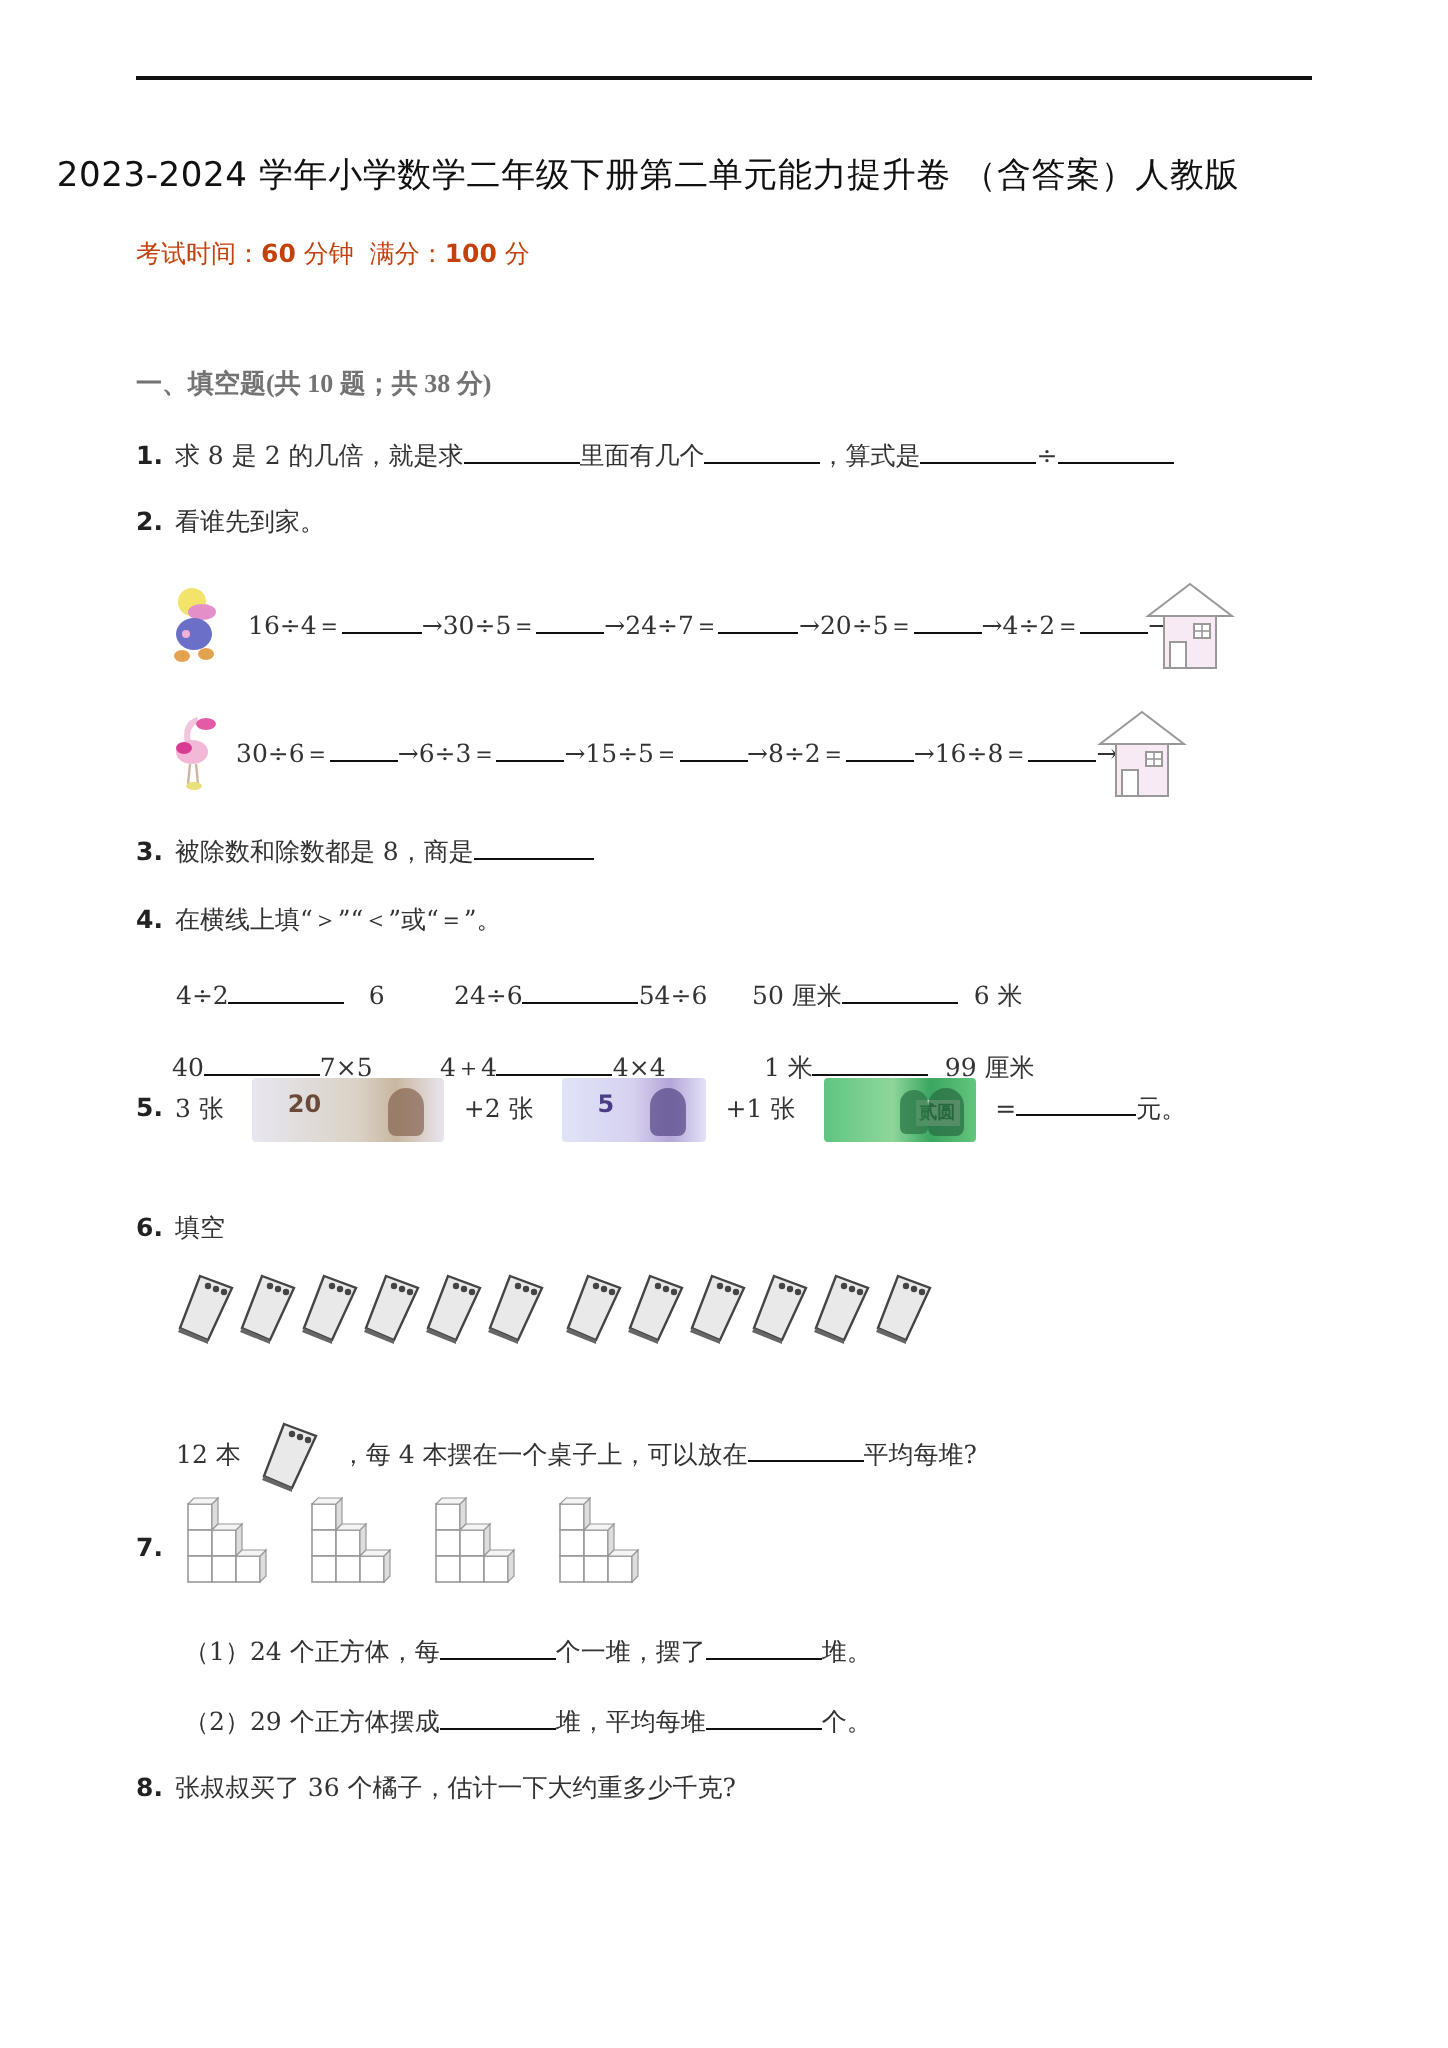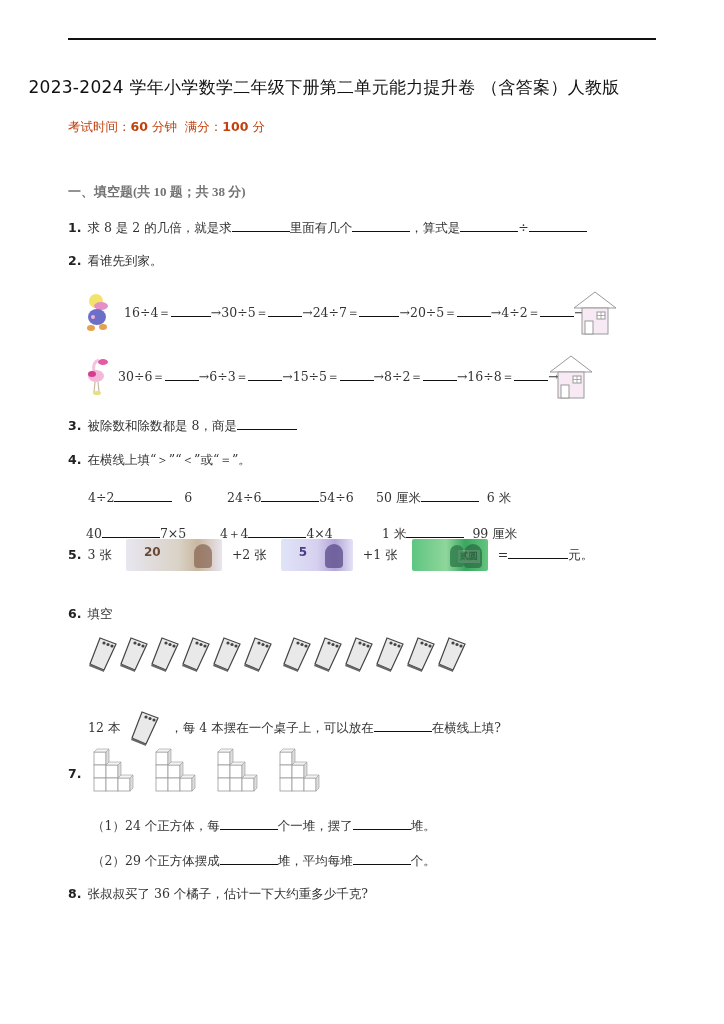--- a/index.html
+++ b/index.html
@@ -211,21 +211,21 @@
   </div>
 <div class="q" style="top:710px; left:88px;">
   <span>12 本</span>
   <svg style="width:30px;height:36px;vertical-align:middle;margin:0 6px;" viewBox="0 0 30 36">
     <polygon points="12,2 28,8 16,34 2,28" fill="#e9e9e9" stroke="#444" stroke-width="1.2"></polygon>
     <polygon points="2,28 16,34 16,36 1,30" fill="#666"></polygon>
     <circle cx="16" cy="7" r="1.6" fill="#444"></circle>
       <circle cx="20" cy="8.5" r="1.6" fill="#444"></circle>
       <circle cx="24" cy="10" r="1.6" fill="#444"></circle>
   </svg>
-  <span>，每 4 本摆在一个桌子上，可以放在</span><span class="blank b58"></span><span>在横线上填?</span>
+  <span>，每 4 本摆在一个桌子上，可以放在</span><span class="blank b58"></span><span>平均每堆?</span>
 </div>
 
 <div class="q" style="top:766px;">
   <span class="qn">7.</span>
 </div>
 <div class="cubes" id="cubes">
     <div><svg class="stair" viewBox="0 0 46 46">
         <g fill="#fff" stroke="#999" stroke-width="0.8">
           <rect x="2" y="4" width="12" height="13"></rect>
           <rect x="2" y="17" width="12" height="13"></rect>

